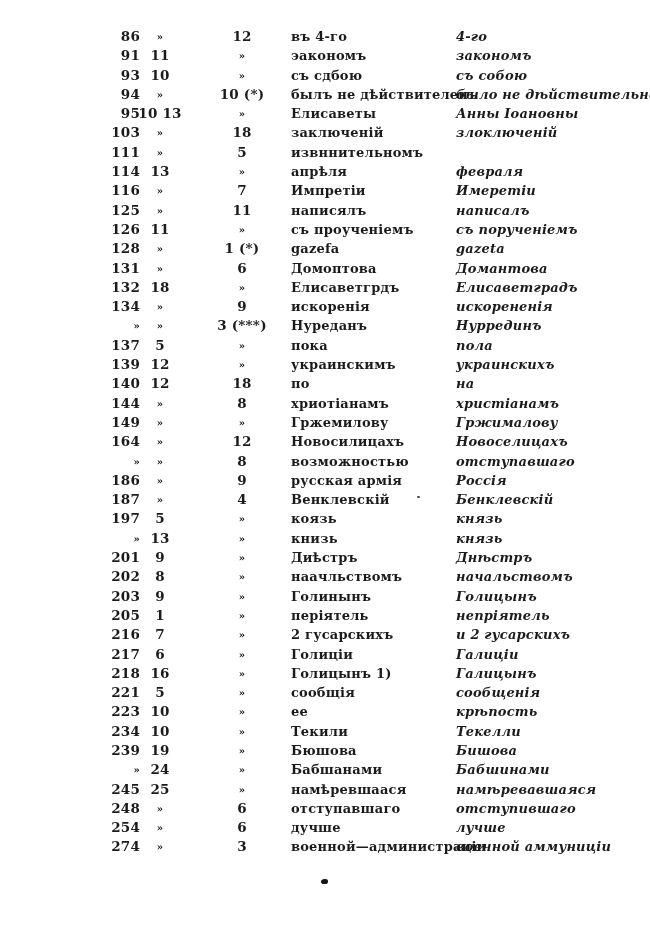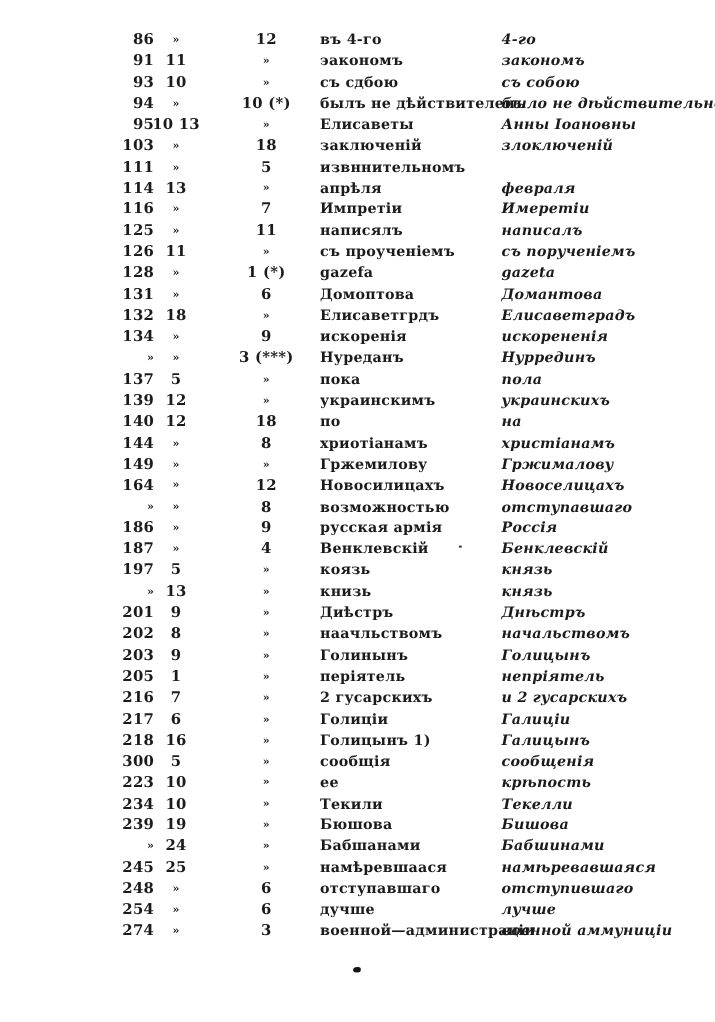--- a/index.html
+++ b/index.html
@@ -324,21 +324,21 @@
         <div class="cell c-corrected">Галиціи</div>
       </div>
       <div class="row">
         <div class="cell c-page">218</div>
         <div class="cell c-line-a">16</div>
         <div class="cell c-line-b ditto">»</div>
         <div class="cell c-printed">Голицынъ 1)</div>
         <div class="cell c-corrected">Галицынъ</div>
       </div>
       <div class="row">
-        <div class="cell c-page">300</div>
+        <div class="cell c-page">221</div>
         <div class="cell c-line-a">5</div>
         <div class="cell c-line-b ditto">»</div>
         <div class="cell c-printed">сообщія</div>
         <div class="cell c-corrected">сообщенія</div>
       </div>
       <div class="row">
         <div class="cell c-page">223</div>
         <div class="cell c-line-a">10</div>
         <div class="cell c-line-b ditto">»</div>
         <div class="cell c-printed">ее</div>

